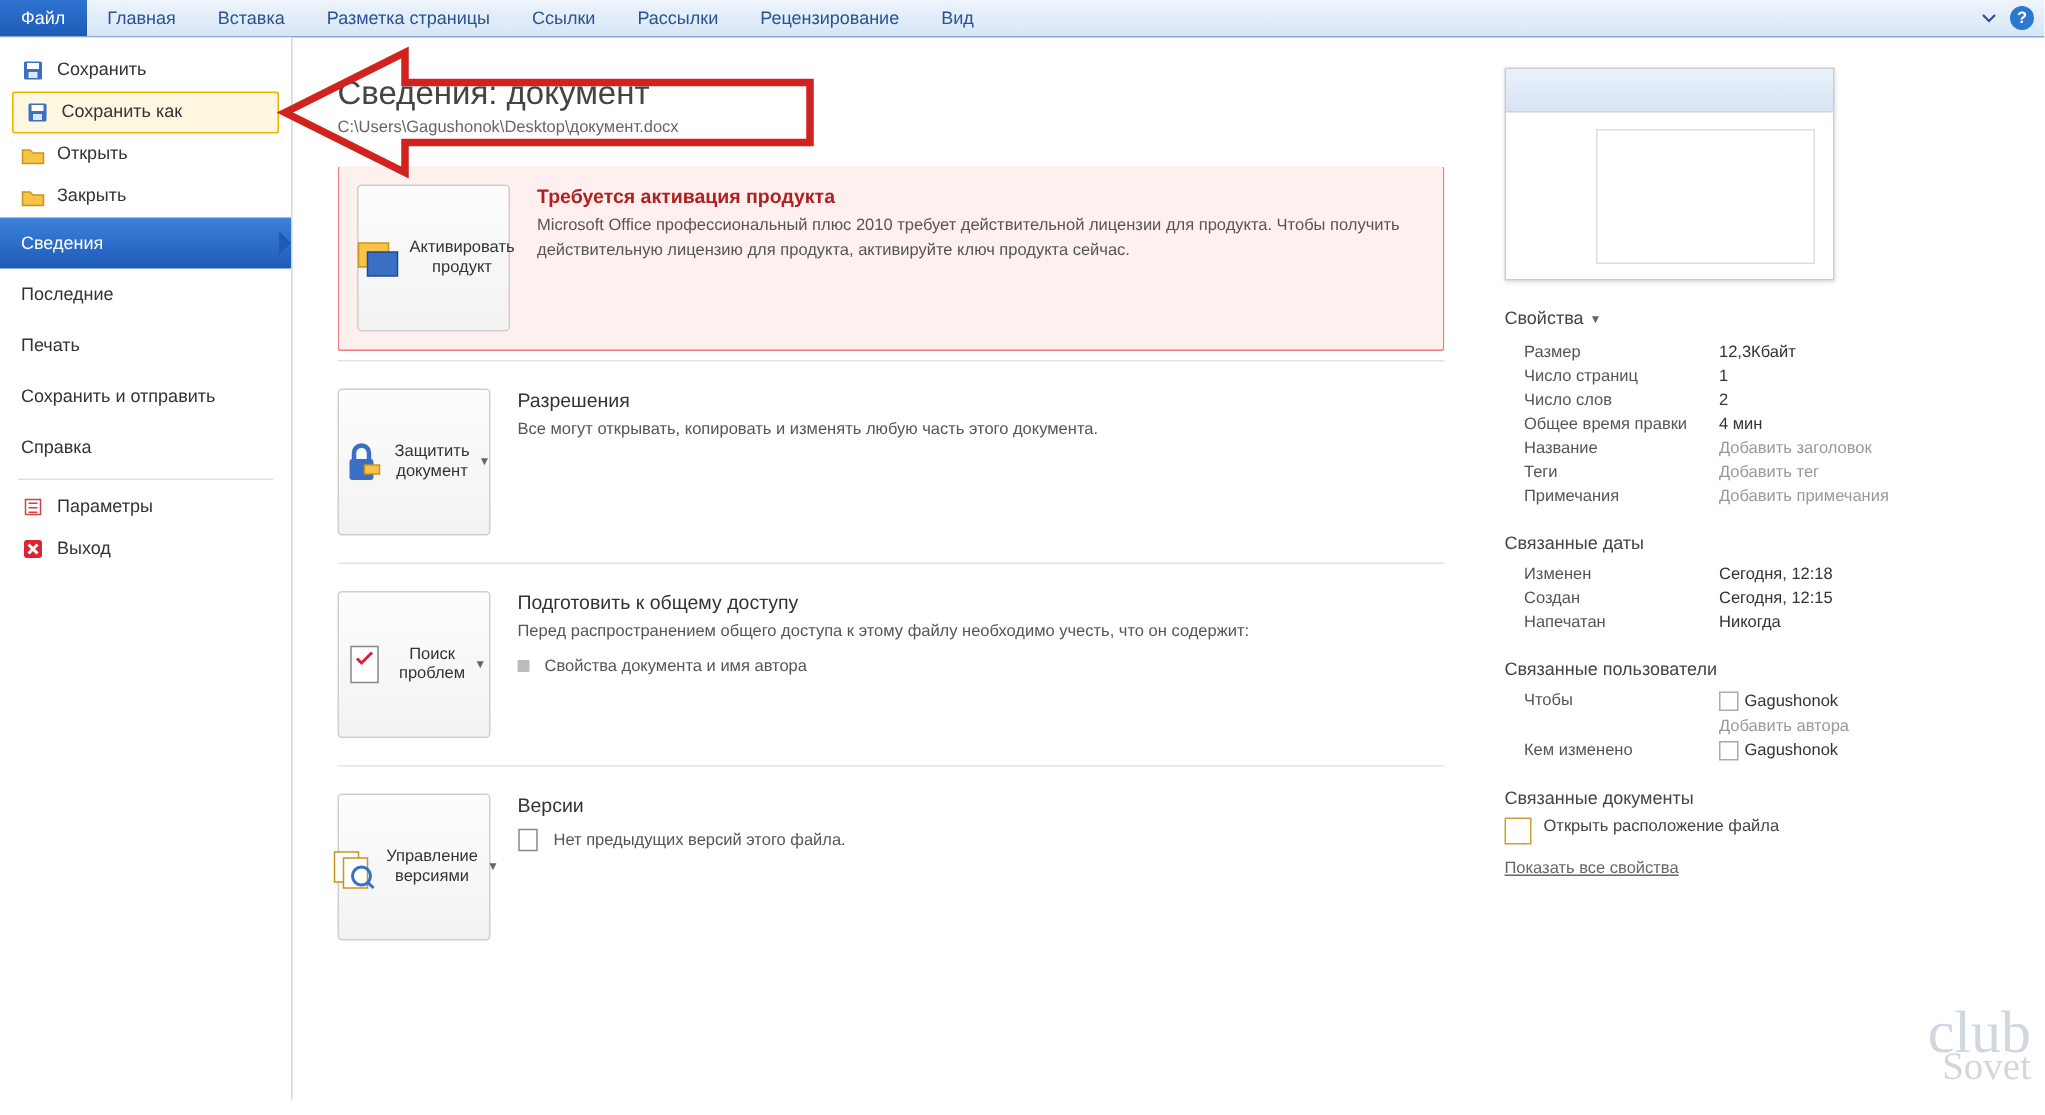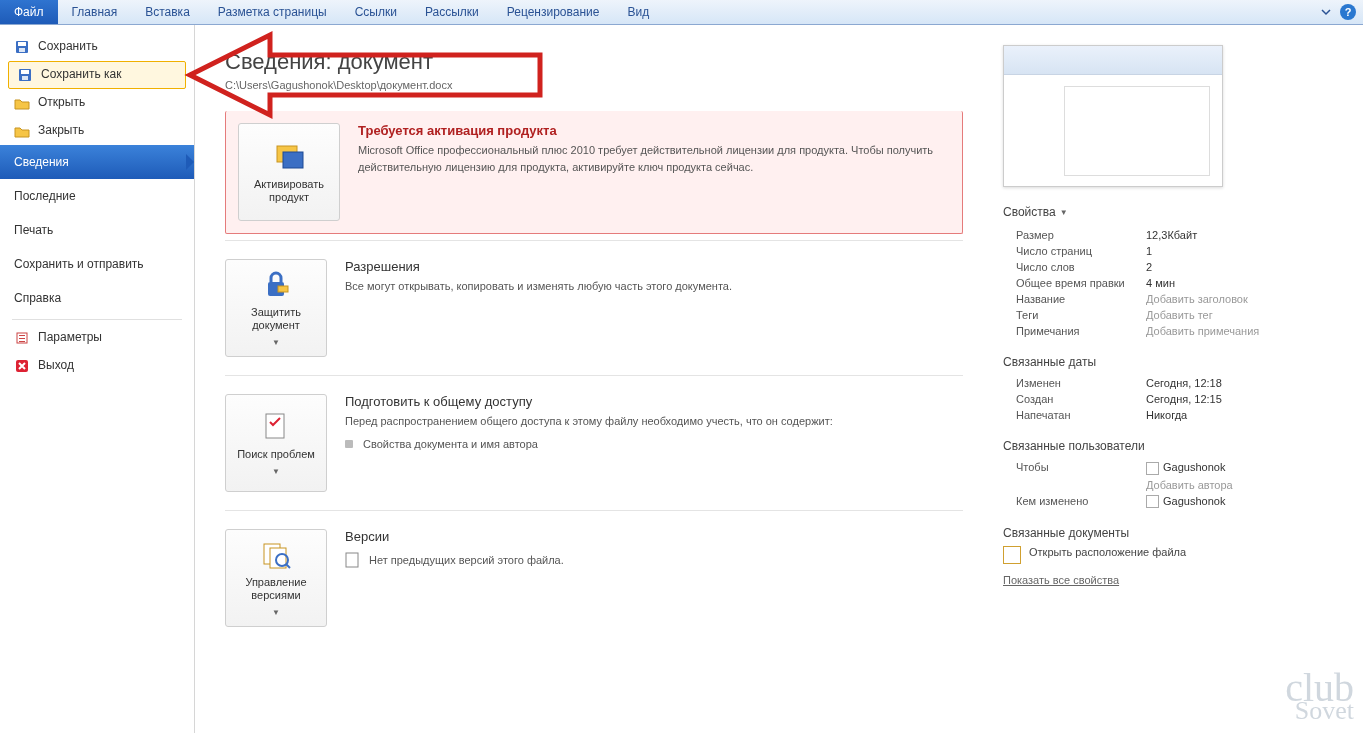--- a/index.html
+++ b/index.html
@@ -18,21 +18,21 @@
 .side-sep{height:1px;background:#e0e0e0;margin:4px 12px}
 .side-tab{padding:10px 14px;cursor:pointer;color:#333;position:relative}
 .side-tab.active{background:linear-gradient(#3b82da,#1e5bb8);color:#fff}
 .side-tab.active::after{content:"";position:absolute;right:-8px;top:50%;transform:translateY(-50%);border:8px solid transparent;border-left-color:#1e5bb8}
 .main{flex:1;display:flex;overflow:hidden}
 .center{flex:1;padding:24px 30px;overflow:auto}
 .center h1{font-size:22px;font-weight:normal;color:#444;margin:0 0 4px 0}
 .doc-path{font-size:11px;color:#666;margin-bottom:20px}
 .section{display:flex;gap:18px;border-top:1px solid #e4e4e4;padding:18px 0}
 .section.warn{border:1px solid #e57b7b;background:#fff0f0;padding:12px;border-radius:2px;margin-bottom:6px}
-.big-btn{width:92px;min-height:80px;border:1px solid #cfcfcf;border-radius:3px;background:linear-gradient(#fdfdfd,#f2f2f2);display:flex;flex-direction:column;align-items:center;justify-content:center;gap:6px;padding:8px 4px;cursor:pointer;text-align:center;font-size:11px;line-height:1.2;color:#333}
+.big-btn{width:92px;min-height:80px;border:1px solid #cfcfcf;border-radius:3px;background:linear-gradient(#fdfdfd,#f2f2f2);display:flex;align-items:center;justify-content:center;gap:6px;padding:8px 4px;cursor:pointer;text-align:center;font-size:11px;line-height:1.2;color:#333}
 .big-btn .bicon{width:32px;height:32px;display:flex;align-items:center;justify-content:center}
 .sec-body{flex:1}
 .sec-title{font-size:13px;color:#333;margin:0 0 4px 0}
 .sec-title.red{color:#b02020;font-weight:bold}
 .sec-text{font-size:11px;color:#555;line-height:1.5}
 .bullet-row{display:flex;align-items:center;gap:10px;margin-top:8px;font-size:11px;color:#555}
 .bullet-row .bul{width:8px;height:8px;background:#bbb;border-radius:1px}
 .rightpane{width:340px;padding:20px 20px 20px 10px;overflow:auto;font-size:11px;color:#444}
 .thumb{width:218px;height:140px;border:1px solid #ccc;background:#fff;box-shadow:0 1px 3px rgba(0,0,0,0.15);margin-bottom:18px;position:relative}
 .thumb-bar{height:28px;background:linear-gradient(#eaf1fb,#d7e4f3);border-bottom:1px solid #c8d4e4}

